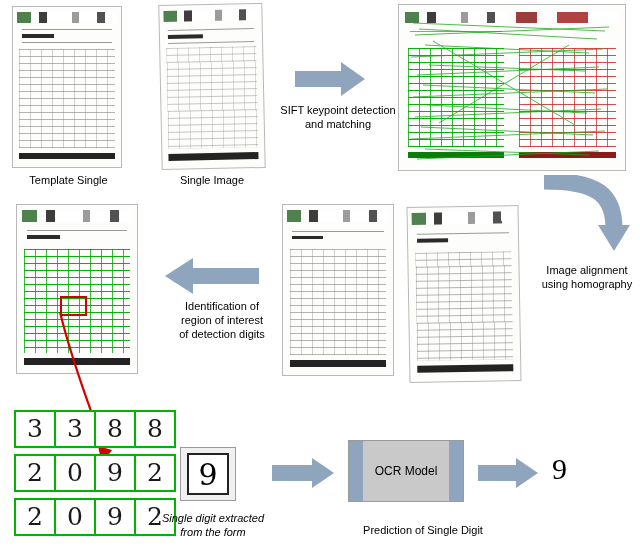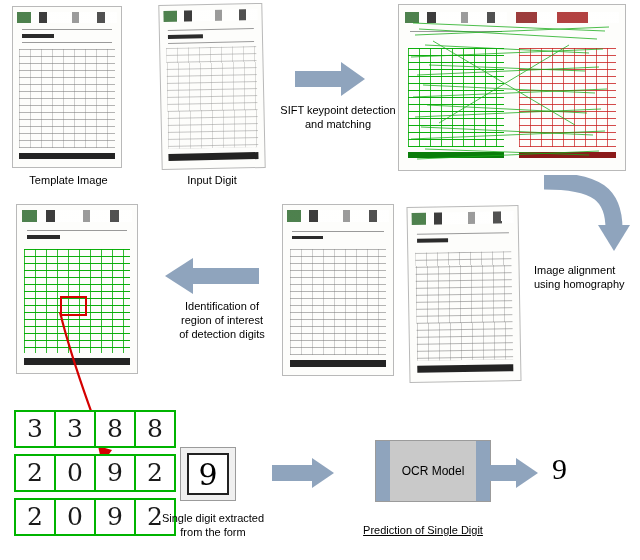--- a/index.html
+++ b/index.html
@@ -138,21 +138,20 @@
   
   .ocr-box {
     position: absolute;
     left: 348px;
     top: 440px;
     width: 116px;
     height: 62px;
     background: #c9c9c9;
     border: 1px solid #9b9b9b;
     box-sizing: border-box;
-    margin-left: 27px;
   }
   .ocr-box .side {
     position: absolute;
     top: 0;
     width: 14px;
     height: 100%;
     background: #8fa4bd;
   }
   .ocr-box .side.l { left: 0; }
   .ocr-box .side.r { right: 0; }
@@ -185,31 +184,31 @@
 <body>
 
 <div class="doc" style="left:12px; top:6px; width:110px; height:162px;">
   <div class="hdrbar"></div>
   <div class="ln" style="left:8%; top:14%; width:84%;"></div>
   <div class="blk" style="left:8%; top:17%; width:30%; height:2.2%;"></div>
   <div class="ln" style="left:8%; top:22%; width:84%;"></div>
   <div class="grid-rows"></div>
   <div class="footer-blk"></div>
 </div>
-<div class="label" style="left:6px; top:174px; width:125px;">Template Image</div>
+<div class="label" style="left:6px; top:174px; width:125px;">Template Single</div>
 
 <div class="doc" style="left:160px; top:4px; width:104px; height:165px; transform:rotate(-1.2deg);">
   <div class="hdrbar"></div>
   <div class="ln" style="left:8%; top:15%; width:84%;"></div>
   <div class="blk" style="left:8%; top:18%; width:34%; height:2%;"></div>
   <div class="ln" style="left:8%; top:23%; width:84%;"></div>
   <div class="grid-rows" style="opacity:.75;"></div>
   <div class="footer-blk"></div>
 </div>
-<div class="label" style="left:152px; top:174px; width:120px;">Input Digit</div>
+<div class="label" style="left:152px; top:174px; width:120px;">Single Image</div>
 
 <div class="abs" style="left:295px; top:62px; width:72px; height:34px;">
   <div class="arrow-body" style="left:0; top:9px; width:48px; height:16px;"></div>
   <div class="arrow-head" style="left:46px; top:0; border-top:17px solid transparent; border-bottom:17px solid transparent; border-left:24px solid #8fa4bd;"></div>
 </div>
 <div class="label" style="left:268px; top:104px; width:140px; white-space:pre-line;">SIFT keypoint detection
 and matching</div>
 
 <div class="abs" style="left:398px; top:4px; width:226px; height:165px; border:1px solid #b9b9b9; background:#fdfdfb; overflow:hidden;">
   <div class="doc" style="left:2px; top:2px; width:110px; height:159px; border:none;">
@@ -245,21 +244,21 @@
     </g>
   </svg>
 </div>
 
 <div class="abs" style="left:540px; top:175px; width:90px; height:80px;">
   <svg width="90" height="80">
     <path d="M4 6 C 58 6, 74 20, 74 54" stroke="#8fa4bd" stroke-width="17" fill="none"></path>
     <polygon points="58,50 90,50 74,76" fill="#8fa4bd"></polygon>
   </svg>
 </div>
-<div class="label" style="left:534px; top:264px; width:106px; white-space:pre-line; text-align:left;">Image alignment
+<div class="label" style="left:534px; top:264px; width:106px; white-space:pre-line; text-align:center;">Image alignment
 using homography</div>
 
 <div class="doc" style="left:282px; top:204px; width:112px; height:172px;">
   <div class="hdrbar"></div>
   <div class="ln" style="left:8%; top:15%; width:84%;"></div>
   <div class="blk" style="left:8%; top:18%; width:28%; height:2%;"></div>
   <div class="grid-rows"></div>
   <div class="footer-blk"></div>
 </div>
 <div class="doc" style="left:408px; top:206px; width:112px; height:176px; transform:rotate(-1deg);">
@@ -307,34 +306,34 @@
 
   <div class="digit-cell" style="left:0;   top:88px;">2</div>
   <div class="digit-cell" style="left:40px; top:88px;">0</div>
   <div class="digit-cell" style="left:80px; top:88px;">9</div>
   <div class="digit-cell" style="left:120px;top:88px;">2</div>
 </div>
 
 <div class="single-digit">
   <div class="inner">9</div>
 </div>
-<div class="label" style="left:148px; top:512px; width:130px; white-space:pre-line;">Single digit extracted
+<div class="label" style="left:148px; top:512px; width:130px; white-space:pre-line;font-style:italic;">Single digit extracted
 from the form</div>
 
 <div class="abs" style="left:272px; top:458px; width:66px; height:30px;">
   <div class="arrow-body" style="left:0; top:7px; width:42px; height:16px;"></div>
   <div class="arrow-head" style="left:40px; top:0; border-top:15px solid transparent; border-bottom:15px solid transparent; border-left:22px solid #8fa4bd;"></div>
 </div>
 
 <div class="ocr-box">
   <div class="side l"></div>
   <div class="side r"></div>
   <div class="txt">OCR Model</div>
 </div>
 
 <div class="abs" style="left:478px; top:458px; width:64px; height:30px;">
   <div class="arrow-body" style="left:0; top:7px; width:40px; height:16px;"></div>
   <div class="arrow-head" style="left:38px; top:0; border-top:15px solid transparent; border-bottom:15px solid transparent; border-left:22px solid #8fa4bd;"></div>
 </div>
 
 <div class="result-digit">9</div>
 
-<div class="label" style="left:318px; top:524px; width:210px;text-decoration:underline;">Prediction of Single Digit</div>
+<div class="label" style="left:318px; top:524px; width:210px;">Prediction of Single Digit</div>
 
 </body></html>

